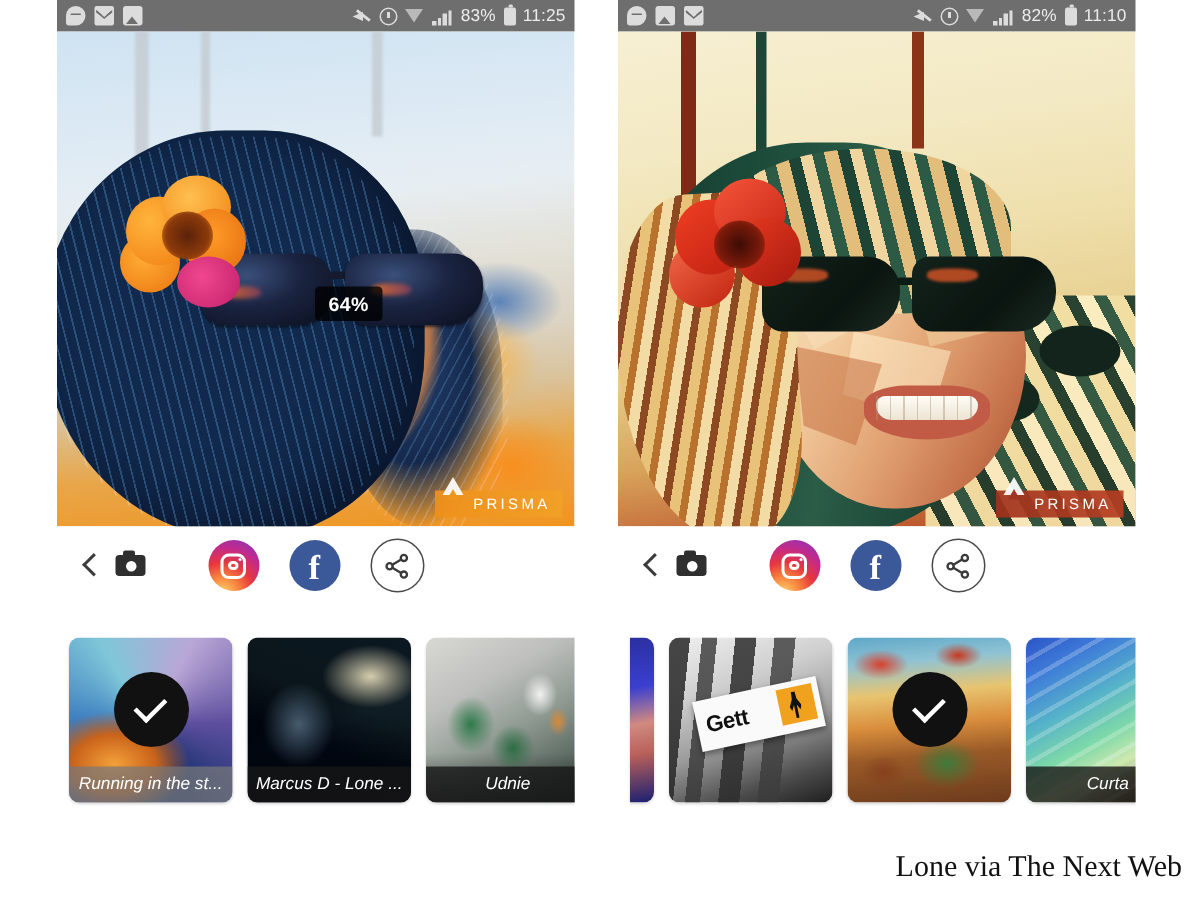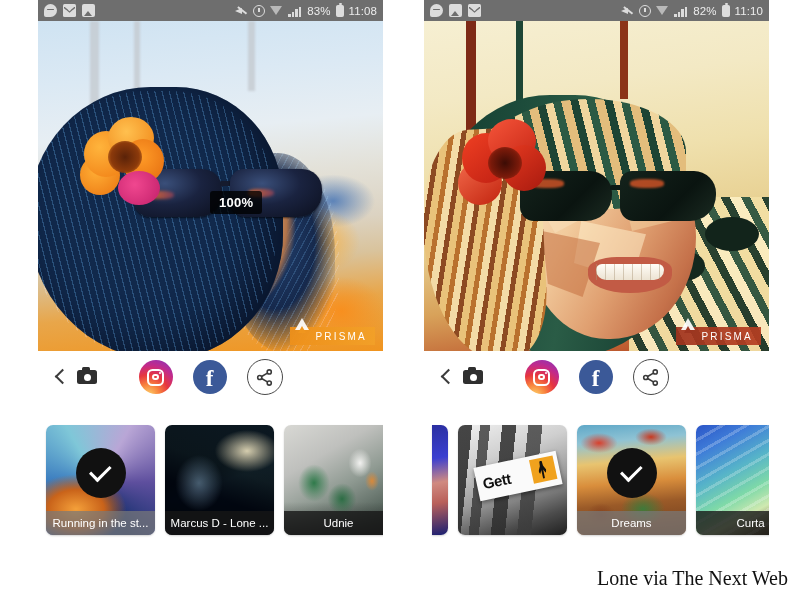--- a/index.html
+++ b/index.html
@@ -12,21 +12,21 @@
   }
 
   
   .phone{
     position:absolute;
     top:0;
     width:345px;
     height:556px;
   }
   #phone-left{ left:38px; }
-  #phone-right{ left:424px; }
+  #phone-right{ left:412px; }
 
   
   .statusbar{
     height:21px;
     background:#6e6e6e;
     display:flex;
     align-items:center;
     padding:0 6px;
     box-sizing:border-box;
     color:#e8e8e8;
@@ -442,21 +442,21 @@
     box-shadow:0 1px 2px rgba(0,0,0,.18);
   }
   .thumb .art{position:absolute;inset:0;}
   .thumb .cap{
     position:absolute;left:0;right:0;bottom:0;
     height:24px;
     background:rgba(120,120,120,.72);
     color:#fff;font-size:11.5px;
     display:flex;align-items:center;justify-content:center;
     white-space:nowrap;overflow:hidden;
-    padding:0 4px;box-sizing:border-box;
+    padding:0 4px;box-sizing:border-box;font-style:italic;
   }
   .thumb .cap.dark{background:rgba(22,22,22,.80);}
   .check{
     position:absolute;left:50%;top:44%;transform:translate(-50%,-50%);
     width:50px;height:50px;border-radius:50%;background:#111;
     display:flex;align-items:center;justify-content:center;
   }
   .check::after{
     content:"";width:17px;height:9px;border-left:3px solid #fff;border-bottom:3px solid #fff;
     transform:rotate(-45deg) translate(1px,-2px);
@@ -563,21 +563,21 @@
       <span class="sb-ico ico-alarm"></span>
       <span class="sb-ico ico-wifi"></span>
       <span class="sb-ico ico-signal">
           <i></i>
           <i></i>
           <i></i>
           <i></i>
         </span>
       <span class="sb-text">83%</span>
       <span class="sb-ico ico-batt"></span>
-      <span class="sb-text">11:08</span>
+      <span class="sb-text">11:25</span>
     </div>
   </div>
 
   <div class="photo">
     <div class="photo-layer sky-l"></div>
     <div class="tree-l" style="left:52px;top:0;width:9px;height:120px;"></div>
     <div class="tree-l" style="left:96px;top:0;width:6px;height:96px;"></div>
     <div class="tree-l" style="left:210px;top:0;width:7px;height:70px;"></div>
     <div class="bokeh-blue-l"></div>
     <div class="bokeh-l"></div>
@@ -603,21 +603,21 @@
     </div>
     <div class="flower-l">
       <span class="petal fl-o4"></span>
       <span class="petal fl-o1"></span>
       <span class="petal fl-o2"></span>
       <span class="petal fl-o3"></span>
       <span class="petal fl-pink"></span>
       <span class="petal fl-core"></span>
     </div>
 
-    <div class="pct-badge">100%</div>
+    <div class="pct-badge">64%</div>
 
     <div class="watermark" style="background:linear-gradient(90deg,rgba(238,144,26,.95),rgba(242,160,40,.95));">
       <span class="wm-tri">
           <i></i>
         </span>
       <span class="wm-text">PRISMA</span>
     </div>
   </div>
 
   <div class="actionbar">
@@ -757,21 +757,20 @@
     <div class="thumb">
       <div class="art art-gett"></div>
       <div class="gett-sign">
         <span class="gett-word">Gett</span>
         <span class="gett-badge"></span>
       </div>
     </div>
     <div class="thumb">
       <div class="art art-dreams"></div>
       <div class="check"></div>
-      <div class="cap">Dreams</div>
     </div>
     <div class="thumb">
       <div class="art art-curtain"></div>
       <div class="cap dark">Curta</div>
     </div>
   </div>
 </div>
 
 <div class="credit">Lone via The Next Web</div>
 

